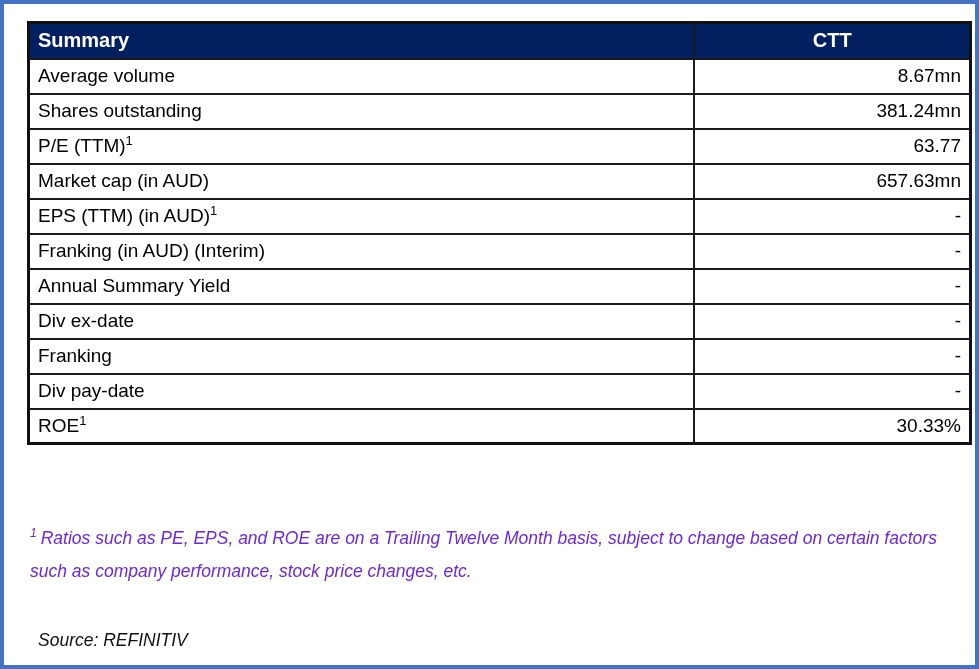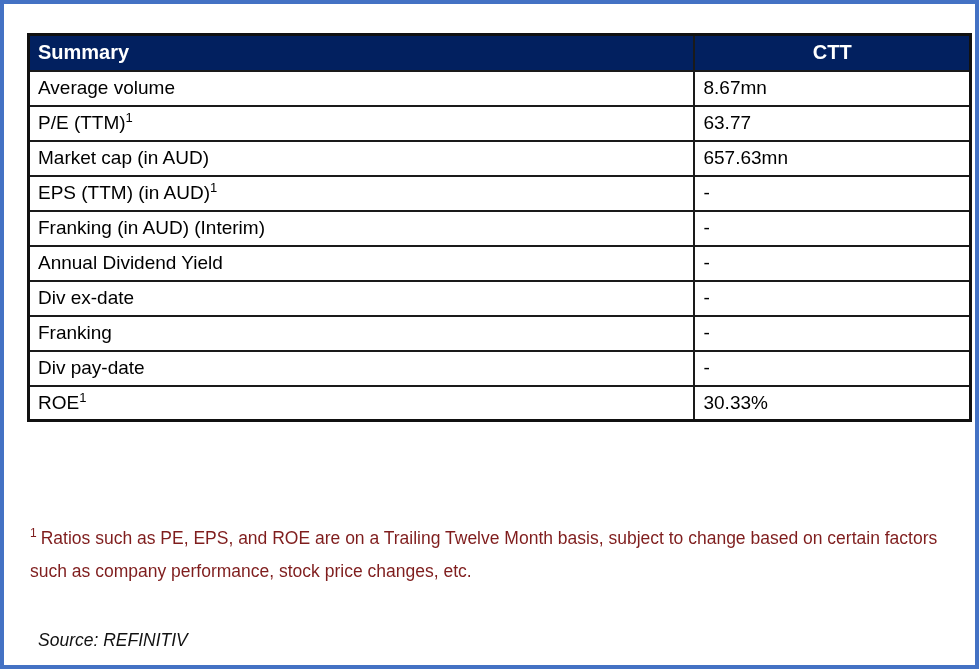--- a/index.html
+++ b/index.html
@@ -10,21 +10,21 @@
     height: 669px;
     background: #ffffff;
     border: 4px solid #4472C4;
     font-family: "Liberation Sans", sans-serif;
     color: #000000;
     overflow: hidden;
   }
   table.summary-table {
     position: absolute;
     left: 23px;  
-    top: 29px;   
+    top: 17px;   
     width: 945px;
     border-collapse: collapse;
     table-layout: fixed;
     border: 3px solid #111111;
   }
   .summary-table th, .summary-table td {
     border: 2px solid #1a1a1a;
     font-size: 19px;
     height: 35px;
     padding: 0 8px;
@@ -33,36 +33,37 @@
   .summary-table thead th {
     background: #02205F;
     color: #ffffff;
     font-weight: bold;
     font-size: 20px;
     height: 36px;
   }
   th.head-label { text-align: left; }
   th.head-value { }
   td.label-cell { text-align: left; font-weight: 400; }
-  td.value-cell { text-align: left; }
+  td.value-cell { text-align: right; }
   col.c-label { width: 70.7%; }
   col.c-value { width: 29.3%; }
   sup {
     font-size: 13px;
     line-height: 0;
     vertical-align: super;
   }
   .footnote {
     position: absolute;
     left: 26px;
     top: 518px;
     width: 915px;
+    font-style: italic;
     font-size: 17.5px;
     line-height: 33px;
-    color: #7f1d1d;
+    color: #6d28d9;
   }
   .footnote sup { font-size: 12px; margin-right: 4px; }
   .source-line {
     position: absolute;
     left: 34px;
     top: 626px;
     font-style: italic;
     font-size: 17.5px;
     color: #111111;
   }
@@ -82,37 +83,41 @@
         <th class="head-label">Summary</th>
         <th class="head-value">CTT</th>
       </tr>
     </thead>
     <tbody>
         <tr>
           <td class="label-cell">Average volume</td>
           <td class="value-cell">8.67mn</td>
         </tr>
         <tr>
+          <td class="label-cell">Shares outstanding</td>
+          <td class="value-cell">381.24mn</td>
+        </tr>
+        <tr>
           <td class="label-cell">P/E (TTM)<sup>1</sup></td>
           <td class="value-cell">63.77</td>
         </tr>
         <tr>
           <td class="label-cell">Market cap (in AUD)</td>
           <td class="value-cell">657.63mn</td>
         </tr>
         <tr>
           <td class="label-cell">EPS (TTM) (in AUD)<sup>1</sup></td>
           <td class="value-cell">-</td>
         </tr>
         <tr>
           <td class="label-cell">Franking (in AUD) (Interim)</td>
           <td class="value-cell">-</td>
         </tr>
         <tr>
-          <td class="label-cell">Annual Dividend Yield</td>
+          <td class="label-cell">Annual Summary Yield</td>
           <td class="value-cell">-</td>
         </tr>
         <tr>
           <td class="label-cell">Div ex-date</td>
           <td class="value-cell">-</td>
         </tr>
         <tr>
           <td class="label-cell">Franking</td>
           <td class="value-cell">-</td>
         </tr>

